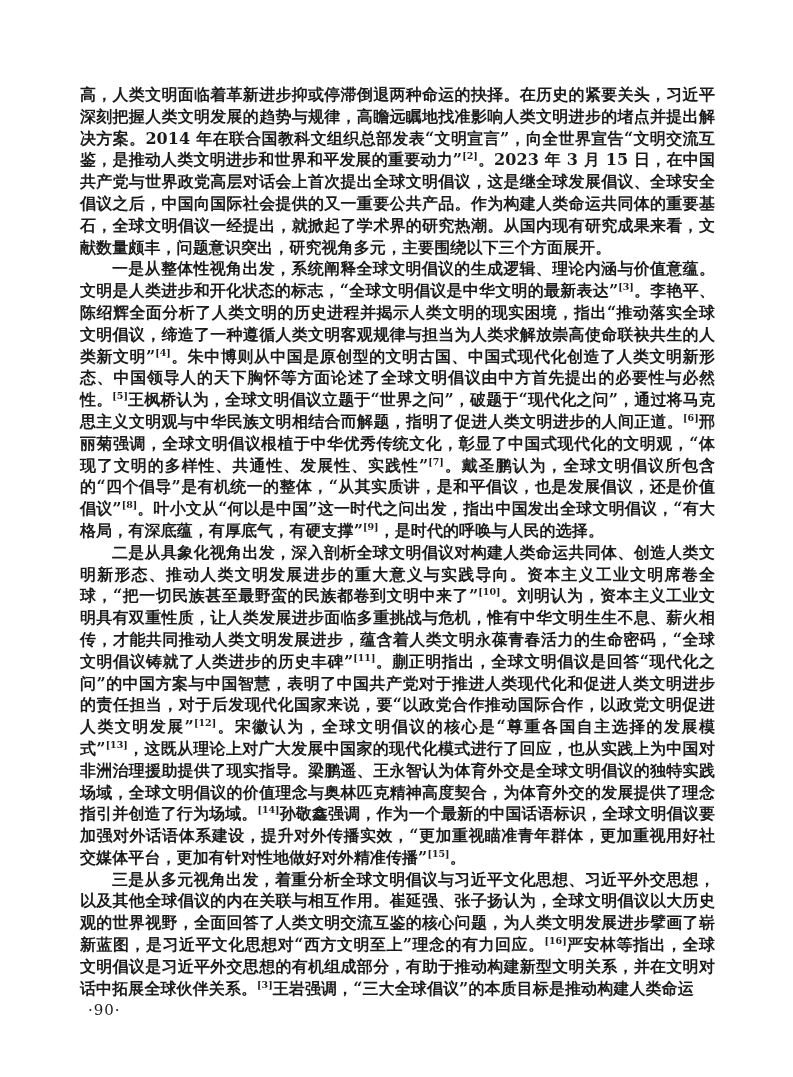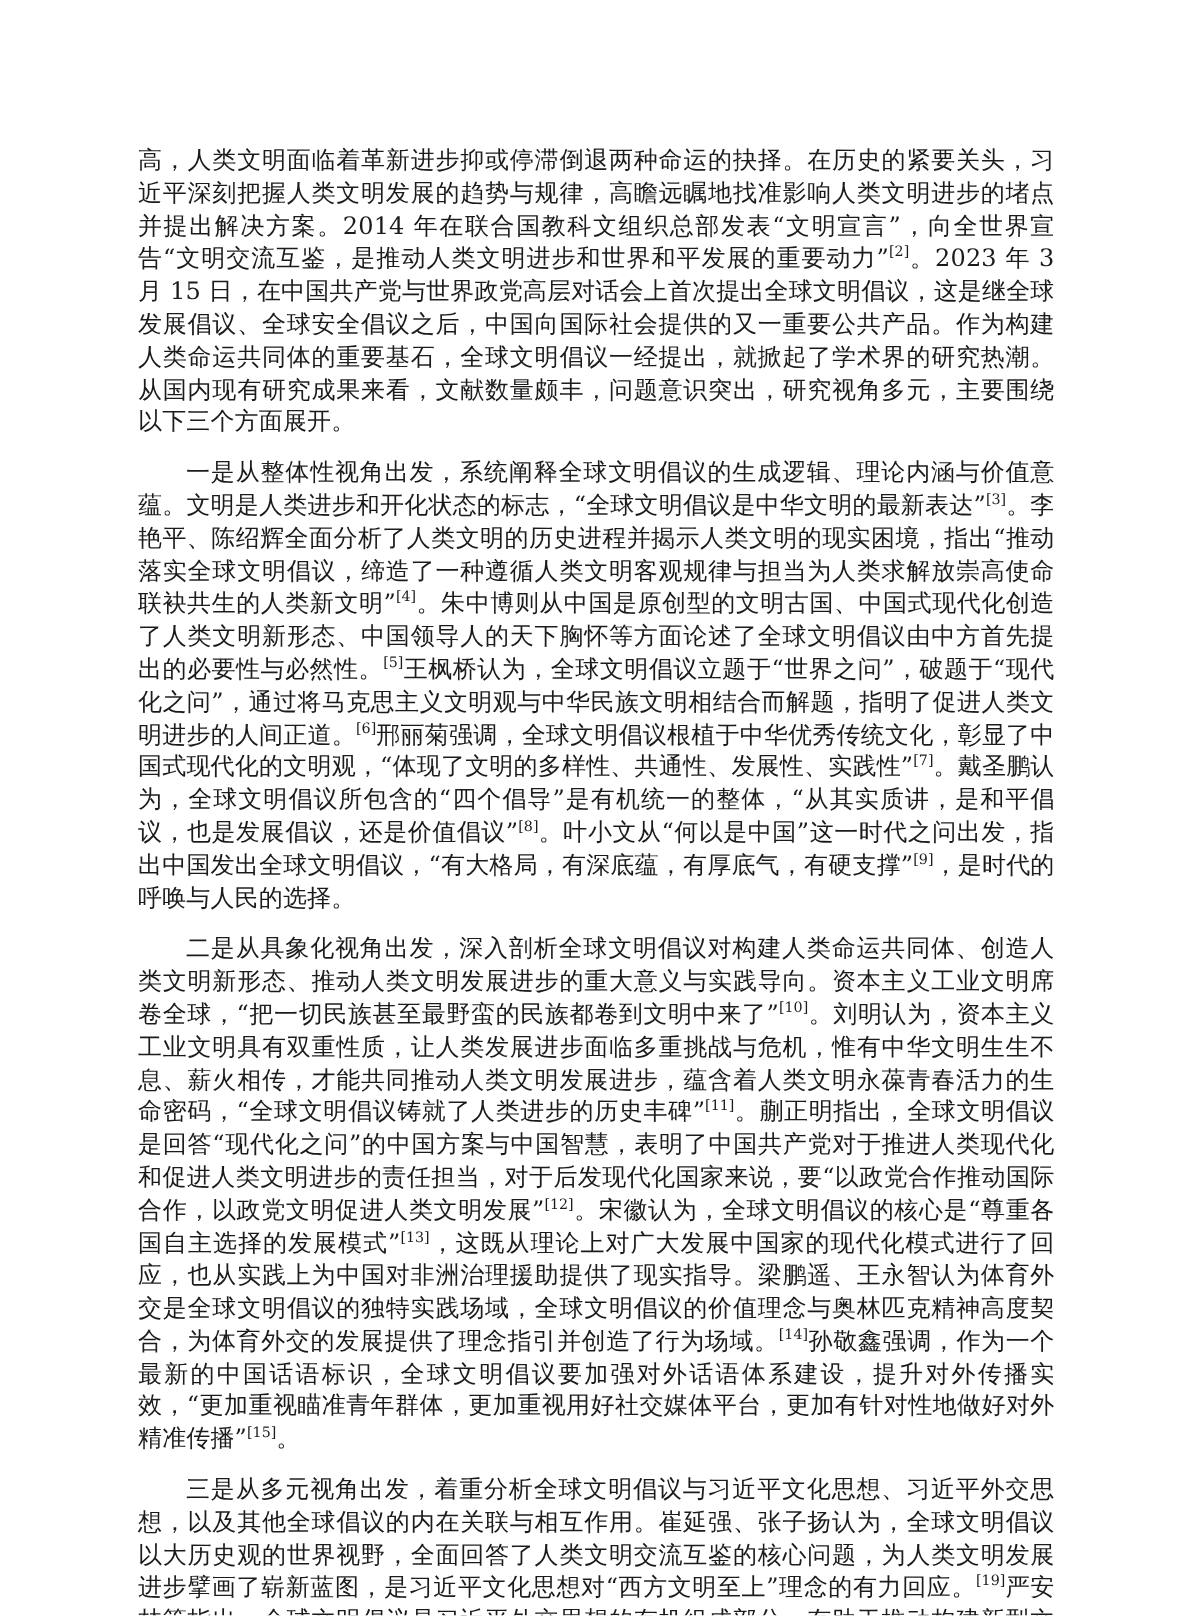--- a/index.html
+++ b/index.html
@@ -23,26 +23,27 @@
     background: #ffffff;
     overflow: hidden;
   }
   .text-block {
     position: absolute;
     left: 80px;
     top: 84px;
     width: 635px;
   }
   .para {
-    margin: 12px;
+    margin: 0;
     font-size: 16px;
     line-height: 21.8px;
     text-align: justify;
     text-justify: inter-character;
     letter-spacing: 0.1px;
+    font-weight: bold;
   }
   .para.indent {
     text-indent: 2em;
   }
   .para sup {
     font-size: 9.5px;
     line-height: 0;
     vertical-align: super;
     letter-spacing: 0;
   }
@@ -55,16 +56,17 @@
 </style>
 </head>
 <body>
 
 <div class="sheet">
   <div class="text-block">
     <div id="paragraphs">
         <p class="para">高，人类文明面临着革新进步抑或停滞倒退两种命运的抉择。在历史的紧要关头，习近平深刻把握人类文明发展的趋势与规律，高瞻远瞩地找准影响人类文明进步的堵点并提出解决方案。2014 年在联合国教科文组织总部发表“文明宣言”，向全世界宣告“文明交流互鉴，是推动人类文明进步和世界和平发展的重要动力”<sup>[2]</sup>。2023 年 3 月 15 日，在中国共产党与世界政党高层对话会上首次提出全球文明倡议，这是继全球发展倡议、全球安全倡议之后，中国向国际社会提供的又一重要公共产品。作为构建人类命运共同体的重要基石，全球文明倡议一经提出，就掀起了学术界的研究热潮。从国内现有研究成果来看，文献数量颇丰，问题意识突出，研究视角多元，主要围绕以下三个方面展开。</p>
         <p class="para indent">一是从整体性视角出发，系统阐释全球文明倡议的生成逻辑、理论内涵与价值意蕴。文明是人类进步和开化状态的标志，“全球文明倡议是中华文明的最新表达”<sup>[3]</sup>。李艳平、陈绍辉全面分析了人类文明的历史进程并揭示人类文明的现实困境，指出“推动落实全球文明倡议，缔造了一种遵循人类文明客观规律与担当为人类求解放崇高使命联袂共生的人类新文明”<sup>[4]</sup>。朱中博则从中国是原创型的文明古国、中国式现代化创造了人类文明新形态、中国领导人的天下胸怀等方面论述了全球文明倡议由中方首先提出的必要性与必然性。<sup>[5]</sup>王枫桥认为，全球文明倡议立题于“世界之问”，破题于“现代化之问”，通过将马克思主义文明观与中华民族文明相结合而解题，指明了促进人类文明进步的人间正道。<sup>[6]</sup>邢丽菊强调，全球文明倡议根植于中华优秀传统文化，彰显了中国式现代化的文明观，“体现了文明的多样性、共通性、发展性、实践性”<sup>[7]</sup>。戴圣鹏认为，全球文明倡议所包含的“四个倡导”是有机统一的整体，“从其实质讲，是和平倡议，也是发展倡议，还是价值倡议”<sup>[8]</sup>。叶小文从“何以是中国”这一时代之问出发，指出中国发出全球文明倡议，“有大格局，有深底蕴，有厚底气，有硬支撑”<sup>[9]</sup>，是时代的呼唤与人民的选择。</p>
         <p class="para indent">二是从具象化视角出发，深入剖析全球文明倡议对构建人类命运共同体、创造人类文明新形态、推动人类文明发展进步的重大意义与实践导向。资本主义工业文明席卷全球，“把一切民族甚至最野蛮的民族都卷到文明中来了”<sup>[10]</sup>。刘明认为，资本主义工业文明具有双重性质，让人类发展进步面临多重挑战与危机，惟有中华文明生生不息、薪火相传，才能共同推动人类文明发展进步，蕴含着人类文明永葆青春活力的生命密码，“全球文明倡议铸就了人类进步的历史丰碑”<sup>[11]</sup>。蒯正明指出，全球文明倡议是回答“现代化之问”的中国方案与中国智慧，表明了中国共产党对于推进人类现代化和促进人类文明进步的责任担当，对于后发现代化国家来说，要“以政党合作推动国际合作，以政党文明促进人类文明发展”<sup>[12]</sup>。宋徽认为，全球文明倡议的核心是“尊重各国自主选择的发展模式”<sup>[13]</sup>，这既从理论上对广大发展中国家的现代化模式进行了回应，也从实践上为中国对非洲治理援助提供了现实指导。梁鹏遥、王永智认为体育外交是全球文明倡议的独特实践场域，全球文明倡议的价值理念与奥林匹克精神高度契合，为体育外交的发展提供了理念指引并创造了行为场域。<sup>[14]</sup>孙敬鑫强调，作为一个最新的中国话语标识，全球文明倡议要加强对外话语体系建设，提升对外传播实效，“更加重视瞄准青年群体，更加重视用好社交媒体平台，更加有针对性地做好对外精准传播”<sup>[15]</sup>。</p>
-        <p class="para indent">三是从多元视角出发，着重分析全球文明倡议与习近平文化思想、习近平外交思想，以及其他全球倡议的内在关联与相互作用。崔延强、张子扬认为，全球文明倡议以大历史观的世界视野，全面回答了人类文明交流互鉴的核心问题，为人类文明发展进步擘画了崭新蓝图，是习近平文化思想对“西方文明至上”理念的有力回应。<sup>[19]</sup>严安林等指出，全球文明倡议是习近平外交思想的有机组成部分，有助于推动构建新型文明关系，并在文明对话中拓展全球伙伴关系。<sup>[3]</sup>王岩强调，“三大全球倡议”的本质目标是推动构建人类命运</p>
+        <p class="para indent">三是从多元视角出发，着重分析全球文明倡议与习近平文化思想、习近平外交思想，以及其他全球倡议的内在关联与相互作用。崔延强、张子扬认为，全球文明倡议以大历史观的世界视野，全面回答了人类文明交流互鉴的核心问题，为人类文明发展进步擘画了崭新蓝图，是习近平文化思想对“西方文明至上”理念的有力回应。<sup>[16]</sup>严安林等指出，全球文明倡议是习近平外交思想的有机组成部分，有助于推动构建新型文明关系，并在文明对话中拓展全球伙伴关系。<sup>[3]</sup>王岩强调，“三大全球倡议”的本质目标是推动构建人类命运</p>
       </div>
+    <div class="page-number">·90·</div>
   </div>
 </div>
 
 </body></html>

